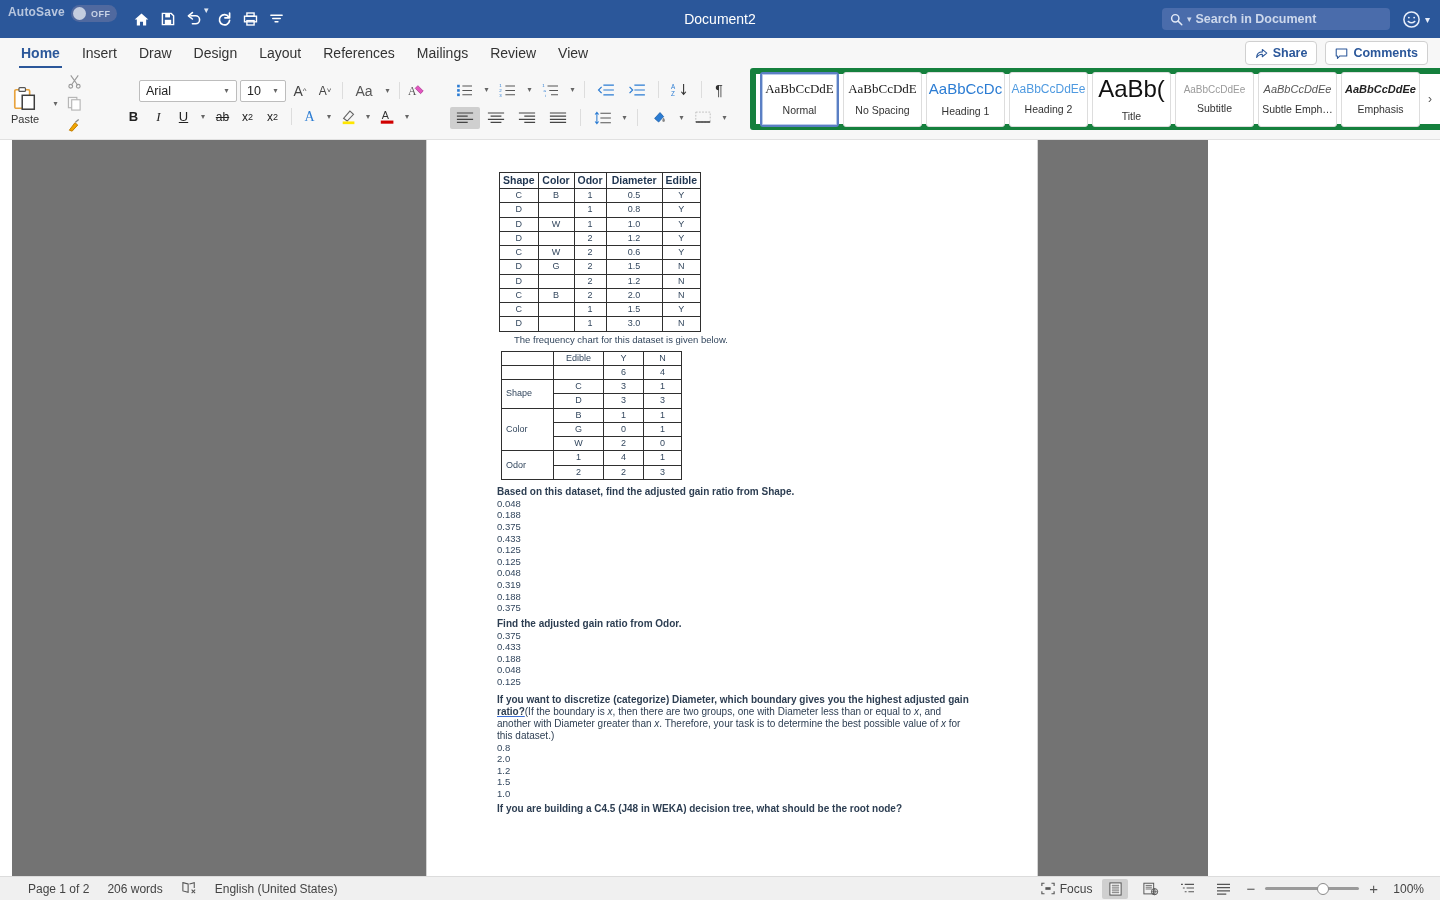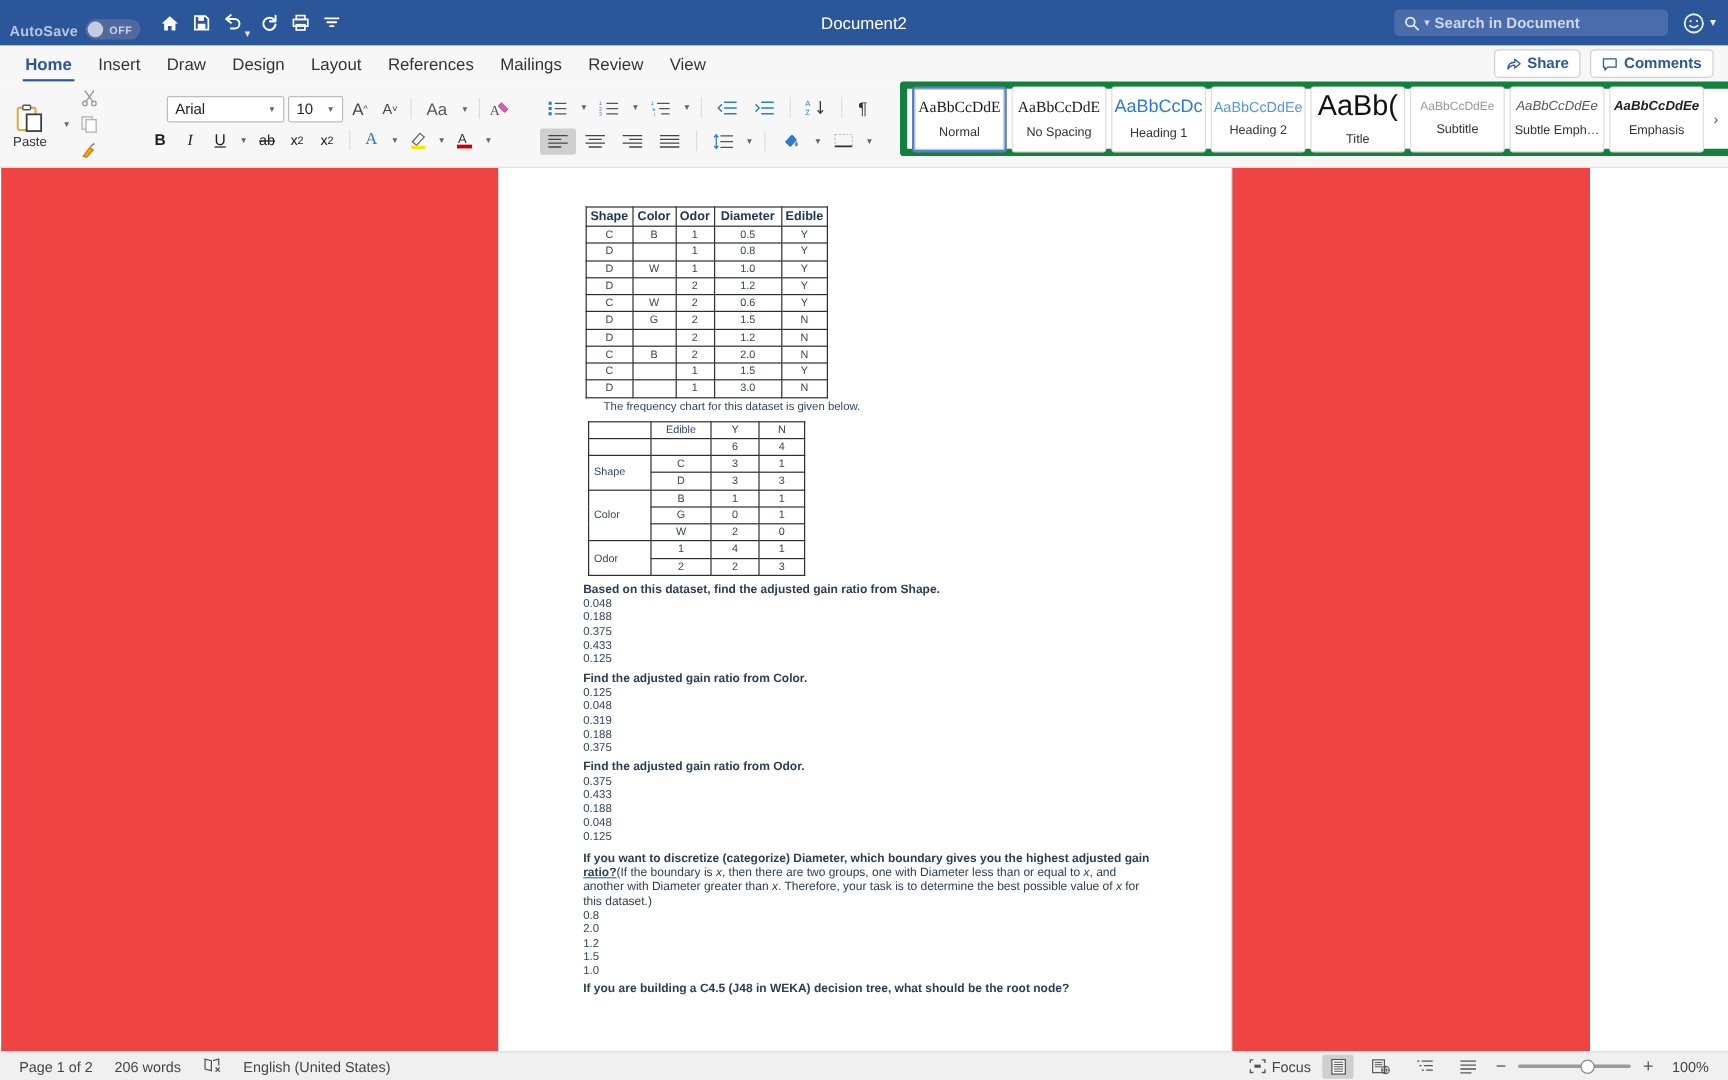--- a/index.html
+++ b/index.html
@@ -10,21 +10,21 @@
     font-family: "Liberation Sans", sans-serif;
     background: #ffffff;
   }
 
   
   #titlebar {
     position: absolute; top: 0; left: 0; width: 1440px; height: 38px;
     background: #2b579a;
     display: flex; align-items: center;
   }
-  #titlebar .qat { display: flex; align-items: flex-end; gap: 0px; padding-left: 8px; }
+  #titlebar .qat { display: flex; align-items: flex-start; gap: 0px; padding-left: 8px; }
   .autosave-label {
     color: #b8c6de; font-size: 12px; font-weight: bold; letter-spacing: .2px;
     margin-right: 6px;
   }
   .autosave-toggle {
     width: 46px; height: 17px; border-radius: 9px; background: #50699f;
     display: inline-flex; align-items: center; padding: 2px; position: relative;
     margin-right: 12px;
   }
   .autosave-knob { width: 13px; height: 13px; border-radius: 50%; background: #c4cddf; }
@@ -123,22 +123,22 @@
   .gal-more { font-size: 12px; color: #555; padding: 0 4px; }
 
   .styles-pane {
     display: flex; flex-direction: column; align-items: center; justify-content: center;
     width: 62px; height: 100%; gap: 2px;
   }
   .styles-pane-label { font-size: 11px; color: #333; line-height: 1.15; text-align: center; }
 
   
   #docarea {
-    position: absolute; top: 140px; left: 1px; width: 1324px; height: 736px;
-    background: #ef4444; overflow: hidden;
+    position: absolute; top: 140px; left: 12px; width: 1196px; height: 736px;
+    background: #737373; overflow: hidden;
   }
   #page {
     position: absolute; left: 415px; top: 0px; width: 610px; height: 736px;
     background: #ffffff; box-shadow: 0 0 0 1px #d4d4d4;
   }
   #content { position: absolute; left: 70px; top: 32px; width: 480px; }
 
   table.doc-tbl { border-collapse: collapse; }
   table.doc-tbl td, table.doc-tbl th {
     border: 1px solid #2f2f2f; font-size: 9px; color: #33475e;
@@ -174,21 +174,21 @@
   .ul-red { text-decoration: underline; text-decoration-color: #3b6ed4;
             text-decoration-style: solid; }
   .ital { font-style: italic; }
 
   
   #statusbar {
     position: absolute; top: 876px; left: 0; width: 1440px; height: 24px;
     background: #f0f0f0; border-top: 1px solid #dcdcdc;
     display: flex; align-items: center; font-size: 12px; color: #444;
   }
-  #statusbar .left { display: flex; align-items: center; gap: 18px; padding-left: 16px; }
+  #statusbar .left { display: flex; align-items: center; gap: 18px; padding-left: 28px; }
   #statusbar .right { margin-left: auto; display: flex; align-items: center; gap: 10px; padding-right: 16px; }
   .view-btn { width: 26px; height: 20px; display: flex; align-items: center; justify-content: center; }
   .view-btn.sel { background: #cfcfcf; border-radius: 2px; }
   .zoom-track { width: 94px; height: 3px; background: #9a9a9a; border-radius: 2px; position: relative; }
   .zoom-knob { position: absolute; top: -4.5px; left: 52px; width: 12px; height: 12px;
                border-radius: 50%; background: #ffffff; border: 1px solid #8a8a8a; }
   .zoom-pct { width: 36px; text-align: right; }
 </style>
 </head>
 <body>
@@ -676,21 +676,20 @@
           </tbody>
       </table>
 
       <div id="questions">
           <div class="qtext">Based on this dataset, find the adjusted gain ratio from Shape.</div>
           <div class="opt">0.048</div>
           <div class="opt">0.188</div>
           <div class="opt">0.375</div>
           <div class="opt">0.433</div>
           <div class="opt">0.125</div>
-          <div class="qtext tight">Find the adjusted gain ratio from Color.</div>
           <div class="opt">0.125</div>
           <div class="opt">0.048</div>
           <div class="opt">0.319</div>
           <div class="opt">0.188</div>
           <div class="opt">0.375</div>
           <div class="qtext tight">Find the adjusted gain ratio from Odor.</div>
           <div class="opt">0.375</div>
           <div class="opt">0.433</div>
           <div class="opt">0.188</div>
           <div class="opt">0.048</div>

